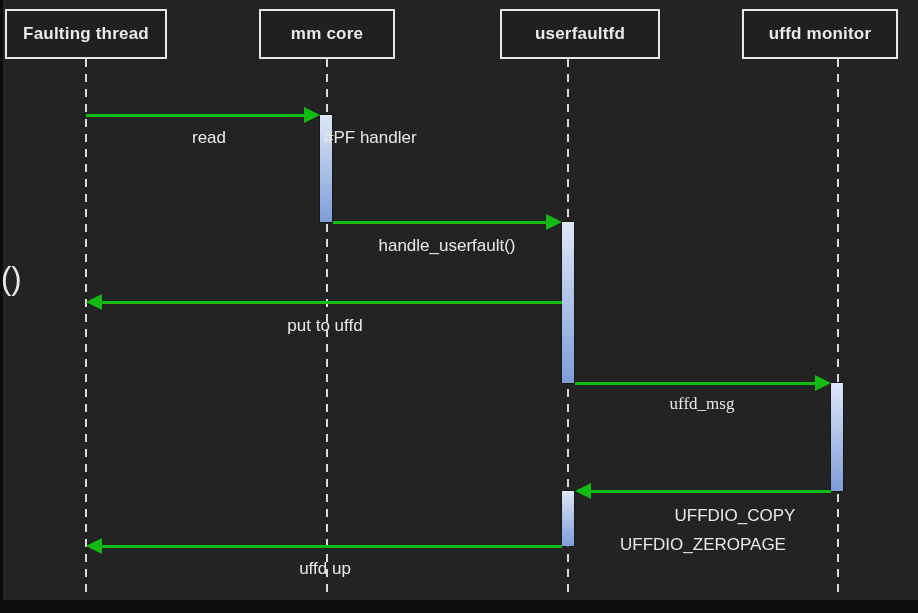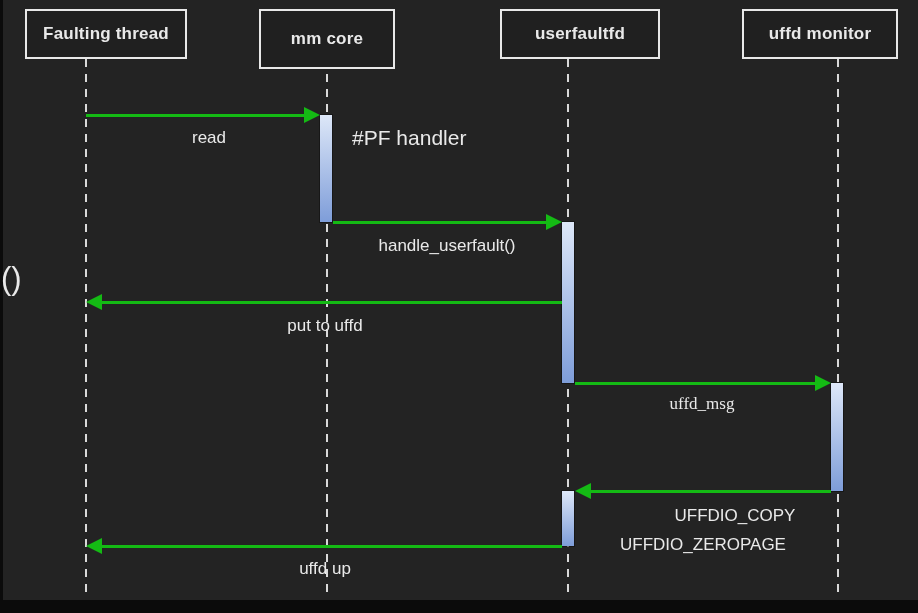--- a/index.html
+++ b/index.html
@@ -83,22 +83,22 @@
       <div class="msg-label" style="left: 702px; top: 366px; font-family: Liberation Serif, serif;">uffd_msg</div>
       <div class="msg-line" style="left: 588px; top: 490px; width: 243px;"></div>
       <div class="msg-head left" style="left: 575px; top: 483px;"></div>
       <div class="msg-label" style="left: 735px; top: 478px;">UFFDIO_COPY</div>
       <div class="msg-label" style="left: 703px; top: 507px;">UFFDIO_ZEROPAGE</div>
       <div class="msg-line" style="left: 99px; top: 545px; width: 463px;"></div>
       <div class="msg-head left" style="left: 86px; top: 538px;"></div>
       <div class="msg-label" style="left: 325px; top: 531px;">uffd up</div>
     </div>
   <div id="actors">
-      <div class="actor-box" style="left: 5px; top: 9px; width: 162px; height: 50px; margin-left: 20px;">Faulting thread</div>
-      <div class="actor-box" style="left: 259px; top: 9px; width: 136px; height: 60px;">mm core</div>
+      <div class="actor-box" style="left: 5px; top: 9px; width: 162px; height: 50px;">Faulting thread</div>
+      <div class="actor-box" style="left: 259px; top: 9px; width: 136px; height: 50px;">mm core</div>
       <div class="actor-box" style="left: 500px; top: 9px; width: 160px; height: 50px;">userfaultfd</div>
       <div class="actor-box" style="left: 742px; top: 9px; width: 156px; height: 50px;">uffd monitor</div>
     </div>
   <div id="annotations">
-      <div class="note-label note-left" style="left: 352px; top: 100px; font-size: 21px;">#PF handler</div>
+      <div class="note-label note-left" style="left: 324px; top: 100px; font-size: 17px;">#PF handler</div>
       <div class="note-label note-left" style="left: 1px; top: 241px; font-size: 31px;">()</div>
     </div>
 </div>
 
 </body></html>

